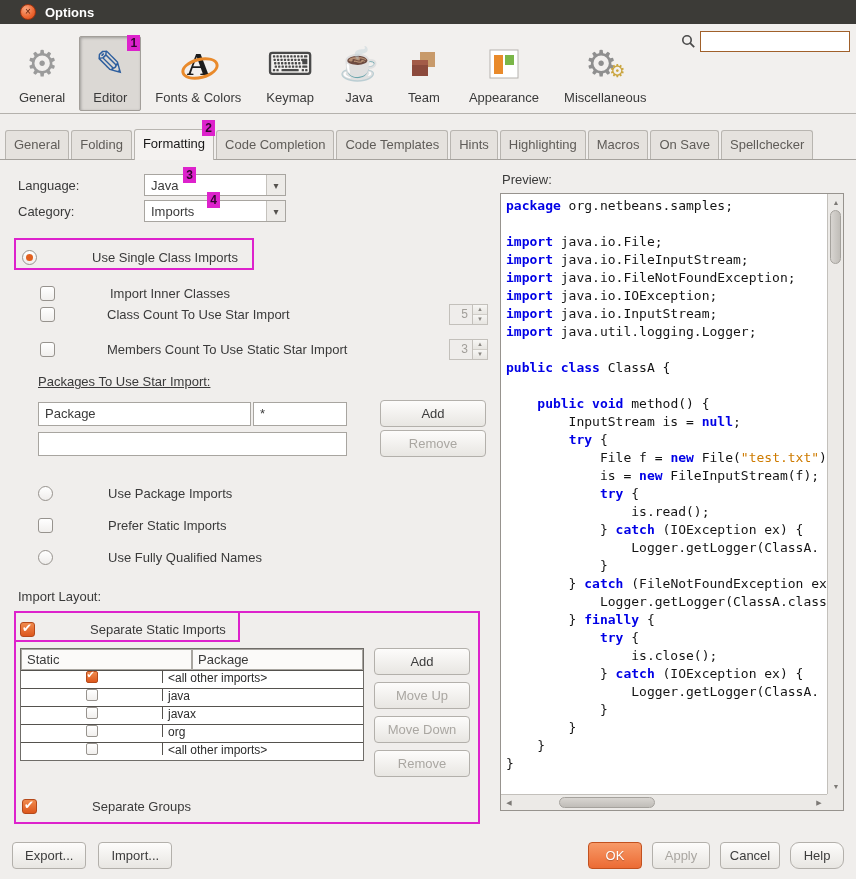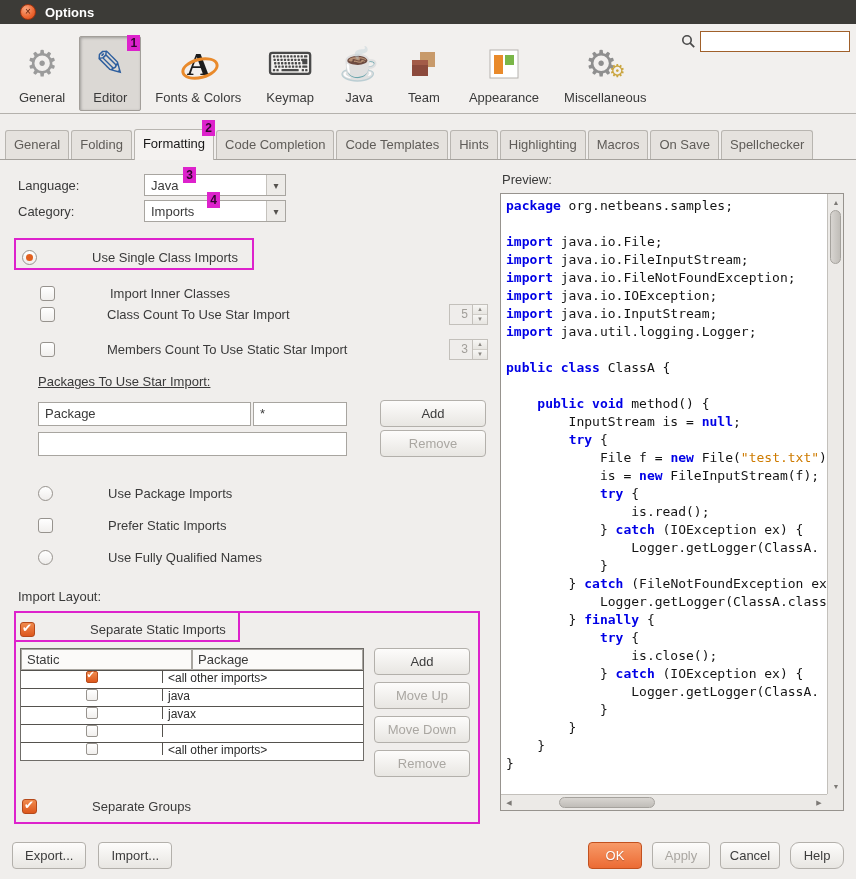--- a/index.html
+++ b/index.html
@@ -347,20 +347,21 @@
                 <div class="il-row">
                   <span class="il-c1">
                     <span class="cb small"></span>
                   </span>
                   <span class="il-c2">javax</span>
                 </div>
                 <div class="il-row">
                   <span class="il-c1">
                     <span class="cb small"></span>
                   </span>
+                  <span class="il-c2">org</span>
                 </div>
                 <div class="il-row">
                   <span class="il-c1">
                     <span class="cb small"></span>
                   </span>
                   <span class="il-c2">&lt;all other imports&gt;</span>
                 </div>
               </div>
           </div>
           <div class="layout-btns">

